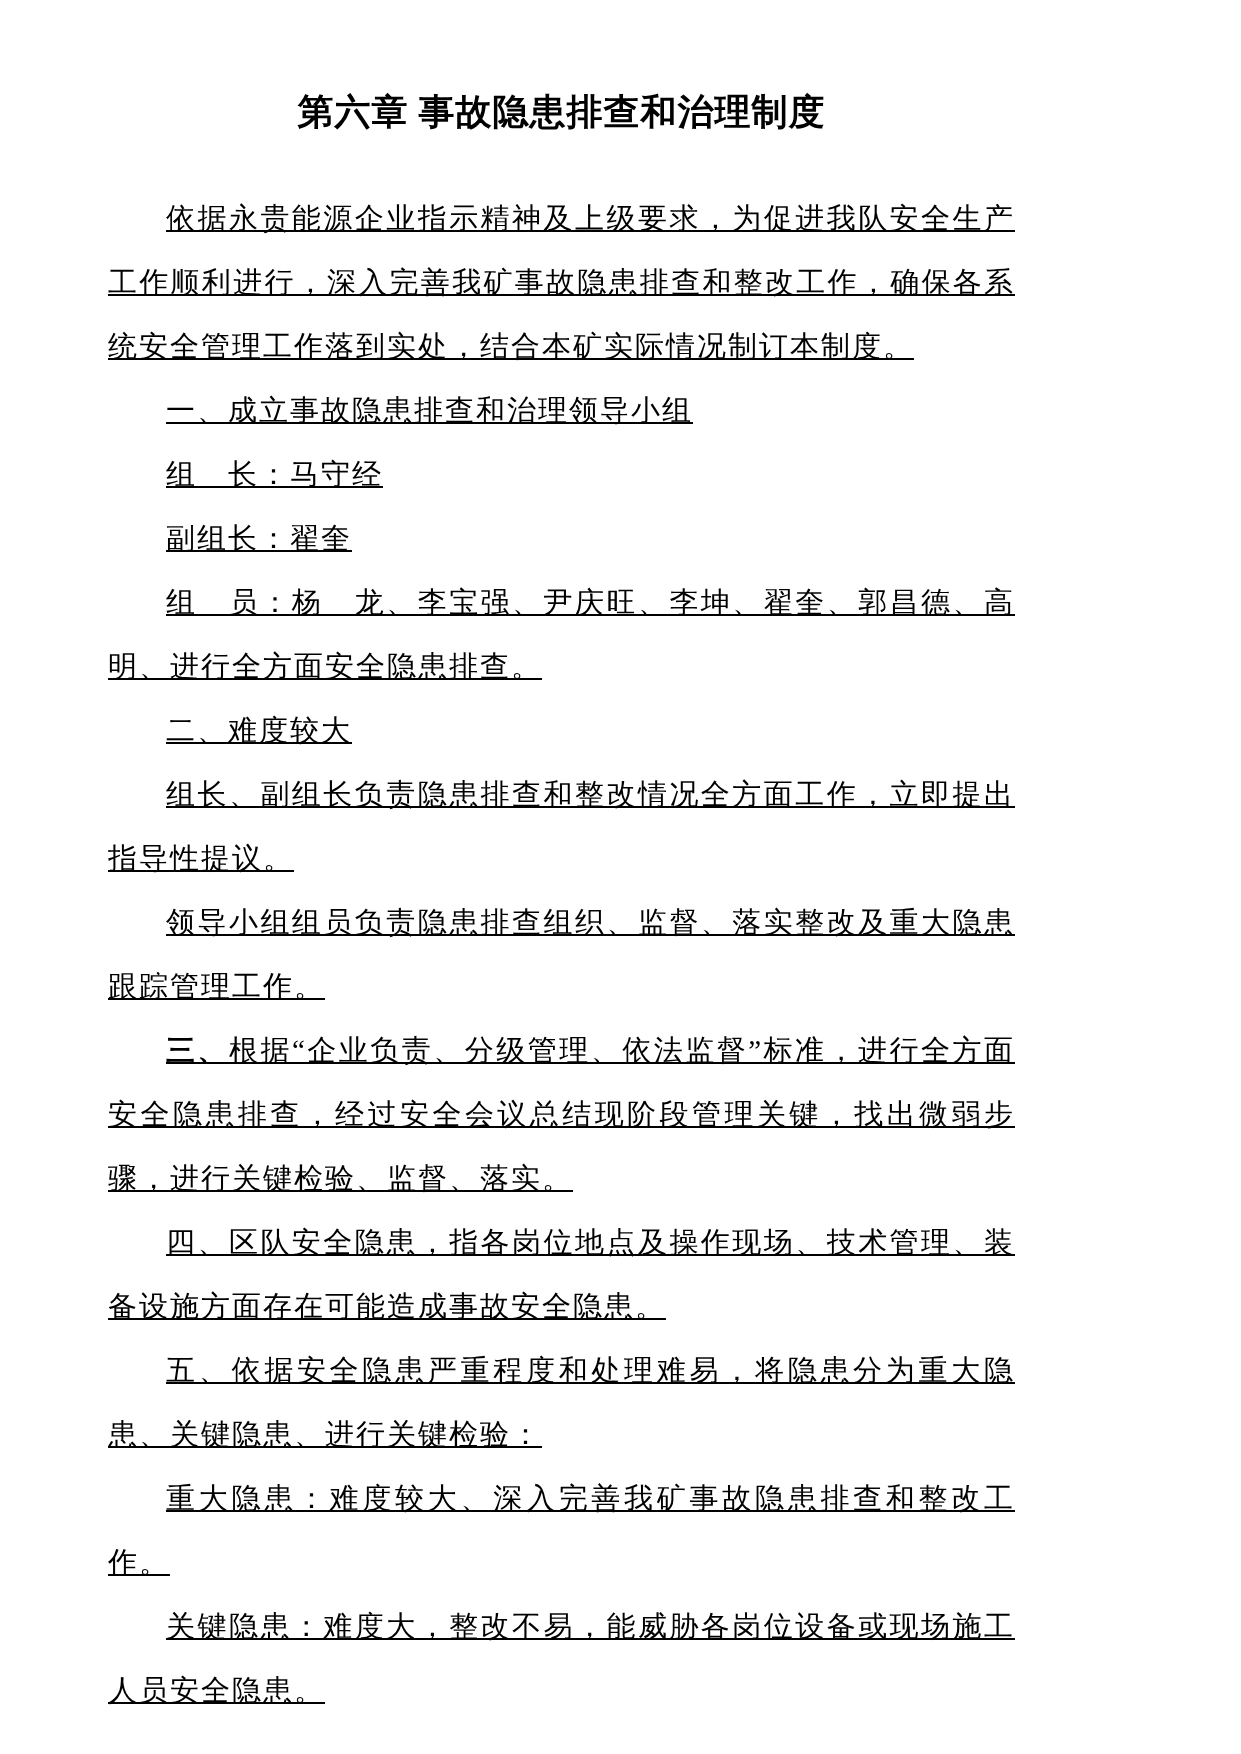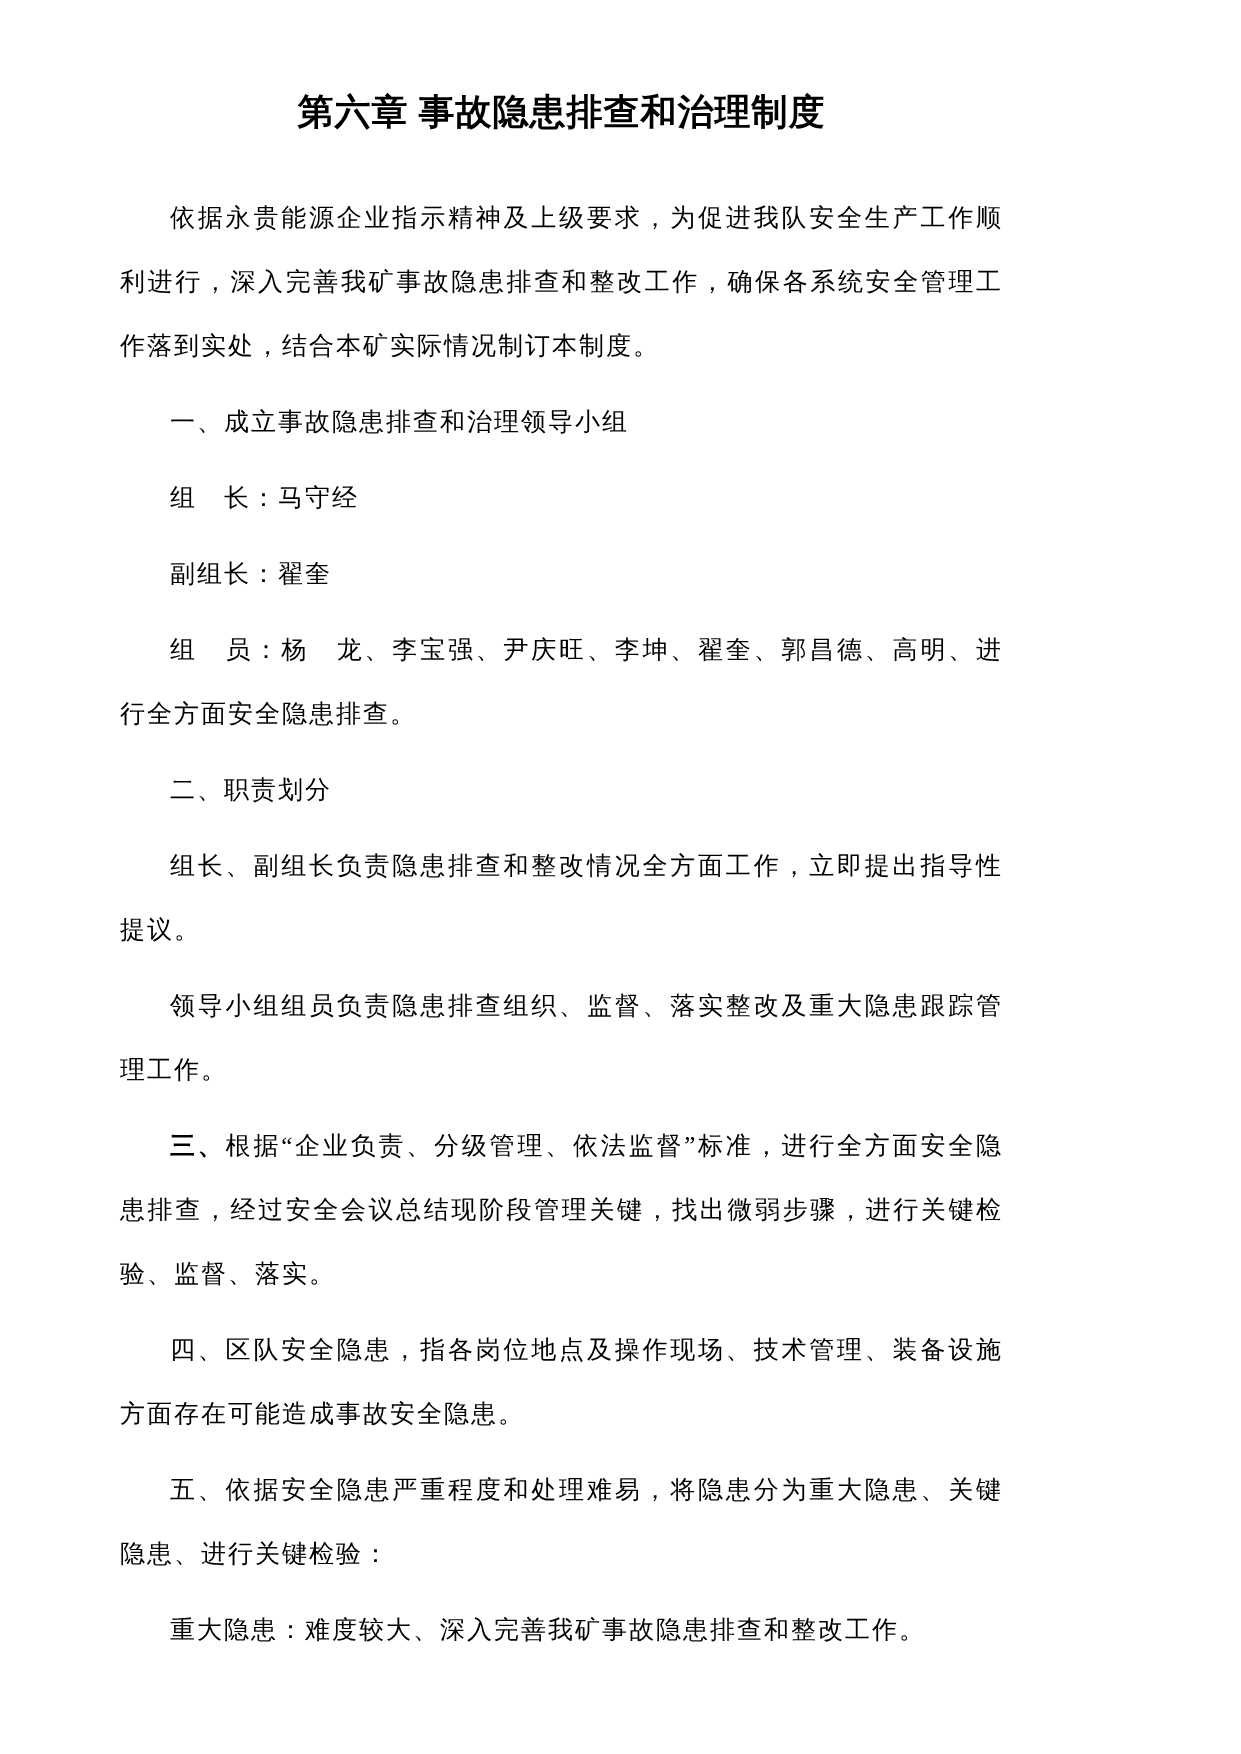--- a/index.html
+++ b/index.html
@@ -21,27 +21,28 @@
   }
   h1.doc-title {
     margin: 89px 0 50px 0;
     text-align: center;
     font-size: 36px;
     line-height: 1.3;
     font-weight: bold;
     letter-spacing: 1px;
   }
   p.para {
-    margin: 12px;
-    font-size: 25px;
+    margin: 0;
+    font-size: 29px;
     line-height: 64px;
     letter-spacing: 2px;
     text-align: justify;
     text-justify: inter-character;
     text-indent: 2em;
+    text-decoration: underline;
   }
   p.para b.bold-run {
     font-weight: bold;
   }
 </style>
 </head>
 <body>
 
 <div class="page">
   <div class="content">
@@ -51,29 +52,30 @@
     <p class="para">依据永贵能源企业指示精神及上级要求，为促进我队安全生产工作顺利进行，深入完善我矿事故隐患排查和整改工作，确保各系统安全管理工作落到实处，结合本矿实际情况制订本制度。</p>
 
     <p class="para">一、成立事故隐患排查和治理领导小组</p>
 
     <p class="para">组　长：马守经</p>
 
     <p class="para">副组长：翟奎</p>
 
     <p class="para">组　员：杨　龙、李宝强、尹庆旺、李坤、翟奎、郭昌德、高明、进行全方面安全隐患排查。</p>
 
-    <p class="para">二、职责划分</p>
+    <p class="para">二、难度较大</p>
 
     <p class="para">组长、副组长负责隐患排查和整改情况全方面工作，立即提出指导性提议。</p>
 
     <p class="para">领导小组组员负责隐患排查组织、监督、落实整改及重大隐患跟踪管理工作。</p>
 
     <p class="para"><b class="bold-run">三、</b><span>根据“企业负责、分级管理、依法监督”标准，进行全方面安全隐患排查，经过安全会议总结现阶段管理关键，找出微弱步骤，进行关键检验、监督、落实。</span></p>
 
     <p class="para">四、区队安全隐患，指各岗位地点及操作现场、技术管理、装备设施方面存在可能造成事故安全隐患。</p>
 
     <p class="para">五、依据安全隐患严重程度和处理难易，将隐患分为重大隐患、关键隐患、进行关键检验：</p>
 
     <p class="para">重大隐患：难度较大、深入完善我矿事故隐患排查和整改工作。</p>
 
+    <p class="para">关键隐患：难度大，整改不易，能威胁各岗位设备或现场施工人员安全隐患。</p>
 
   </div>
 </div>
 
 </body></html>

